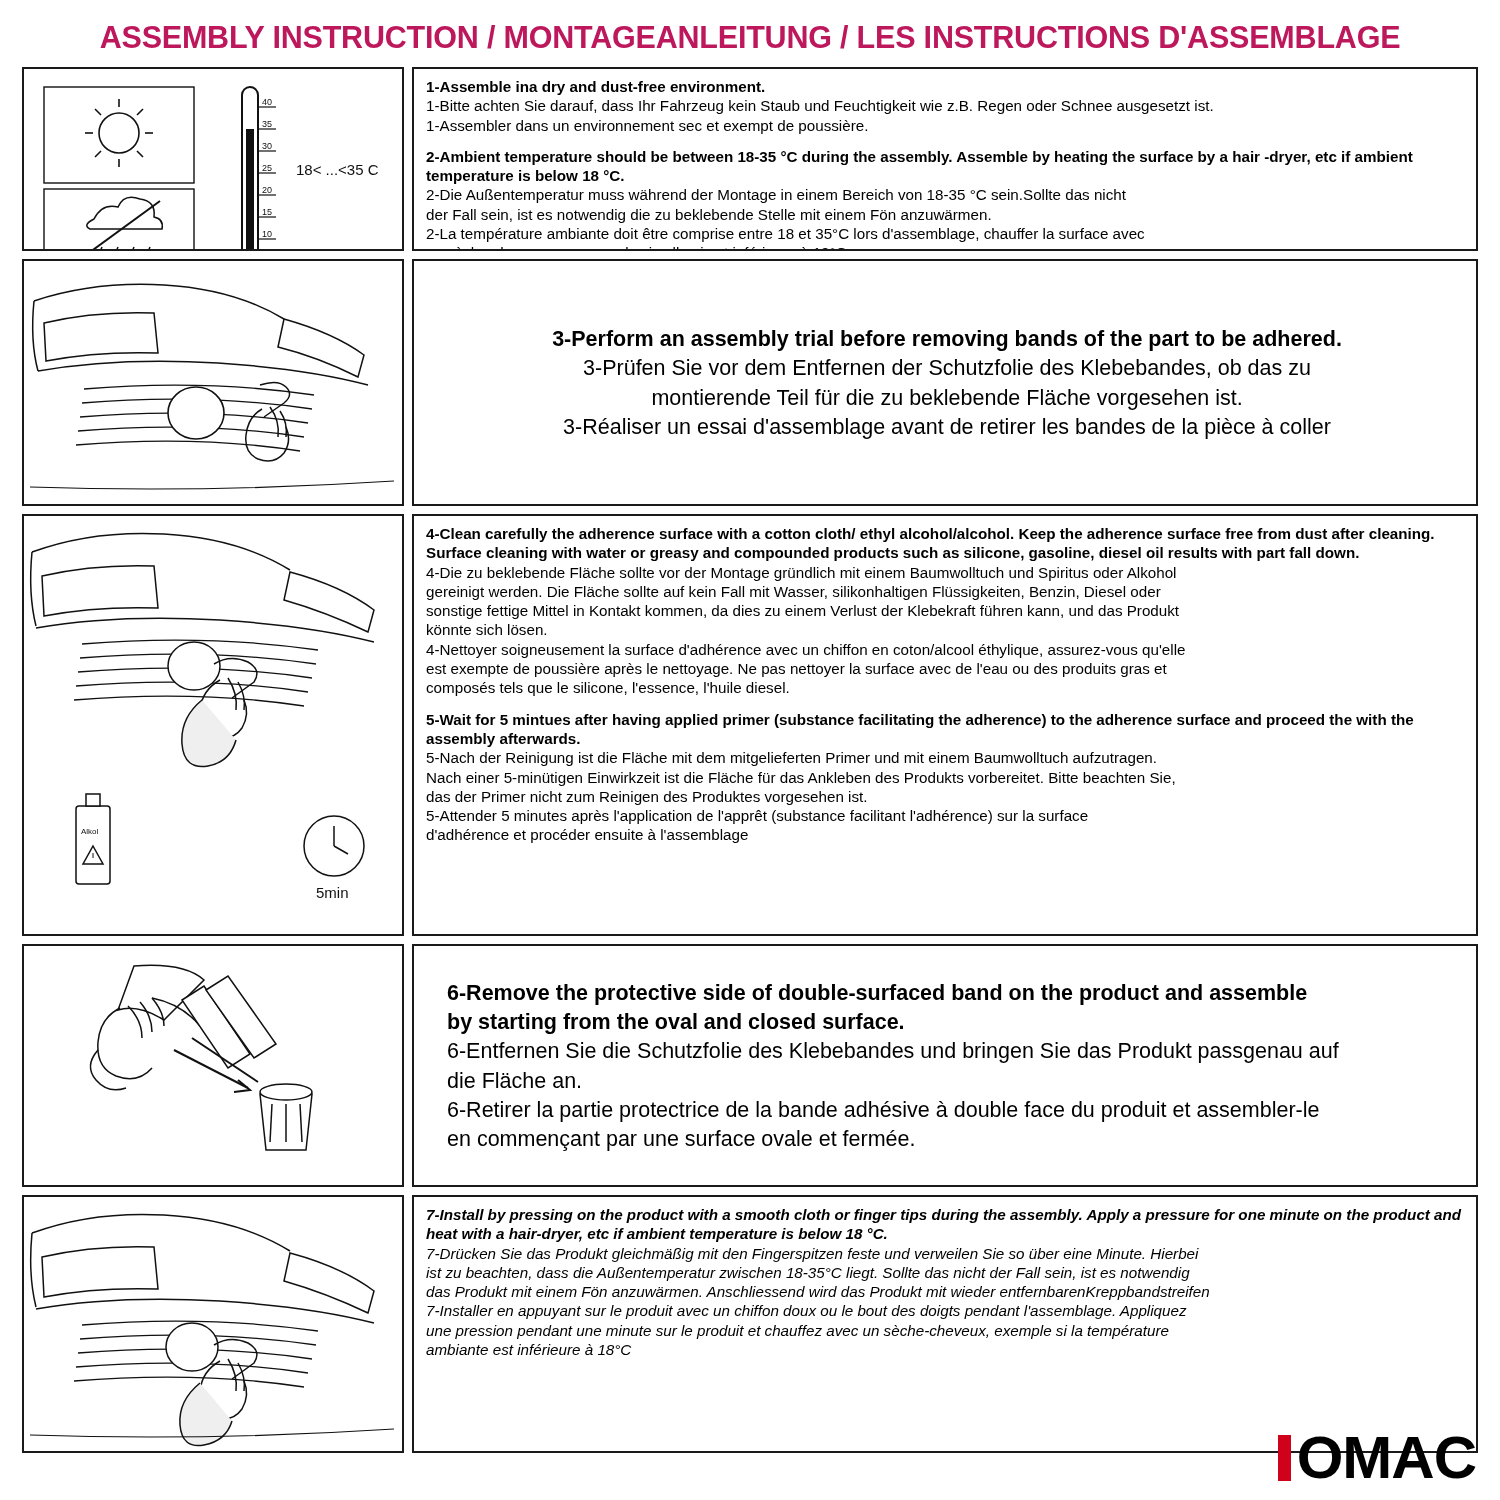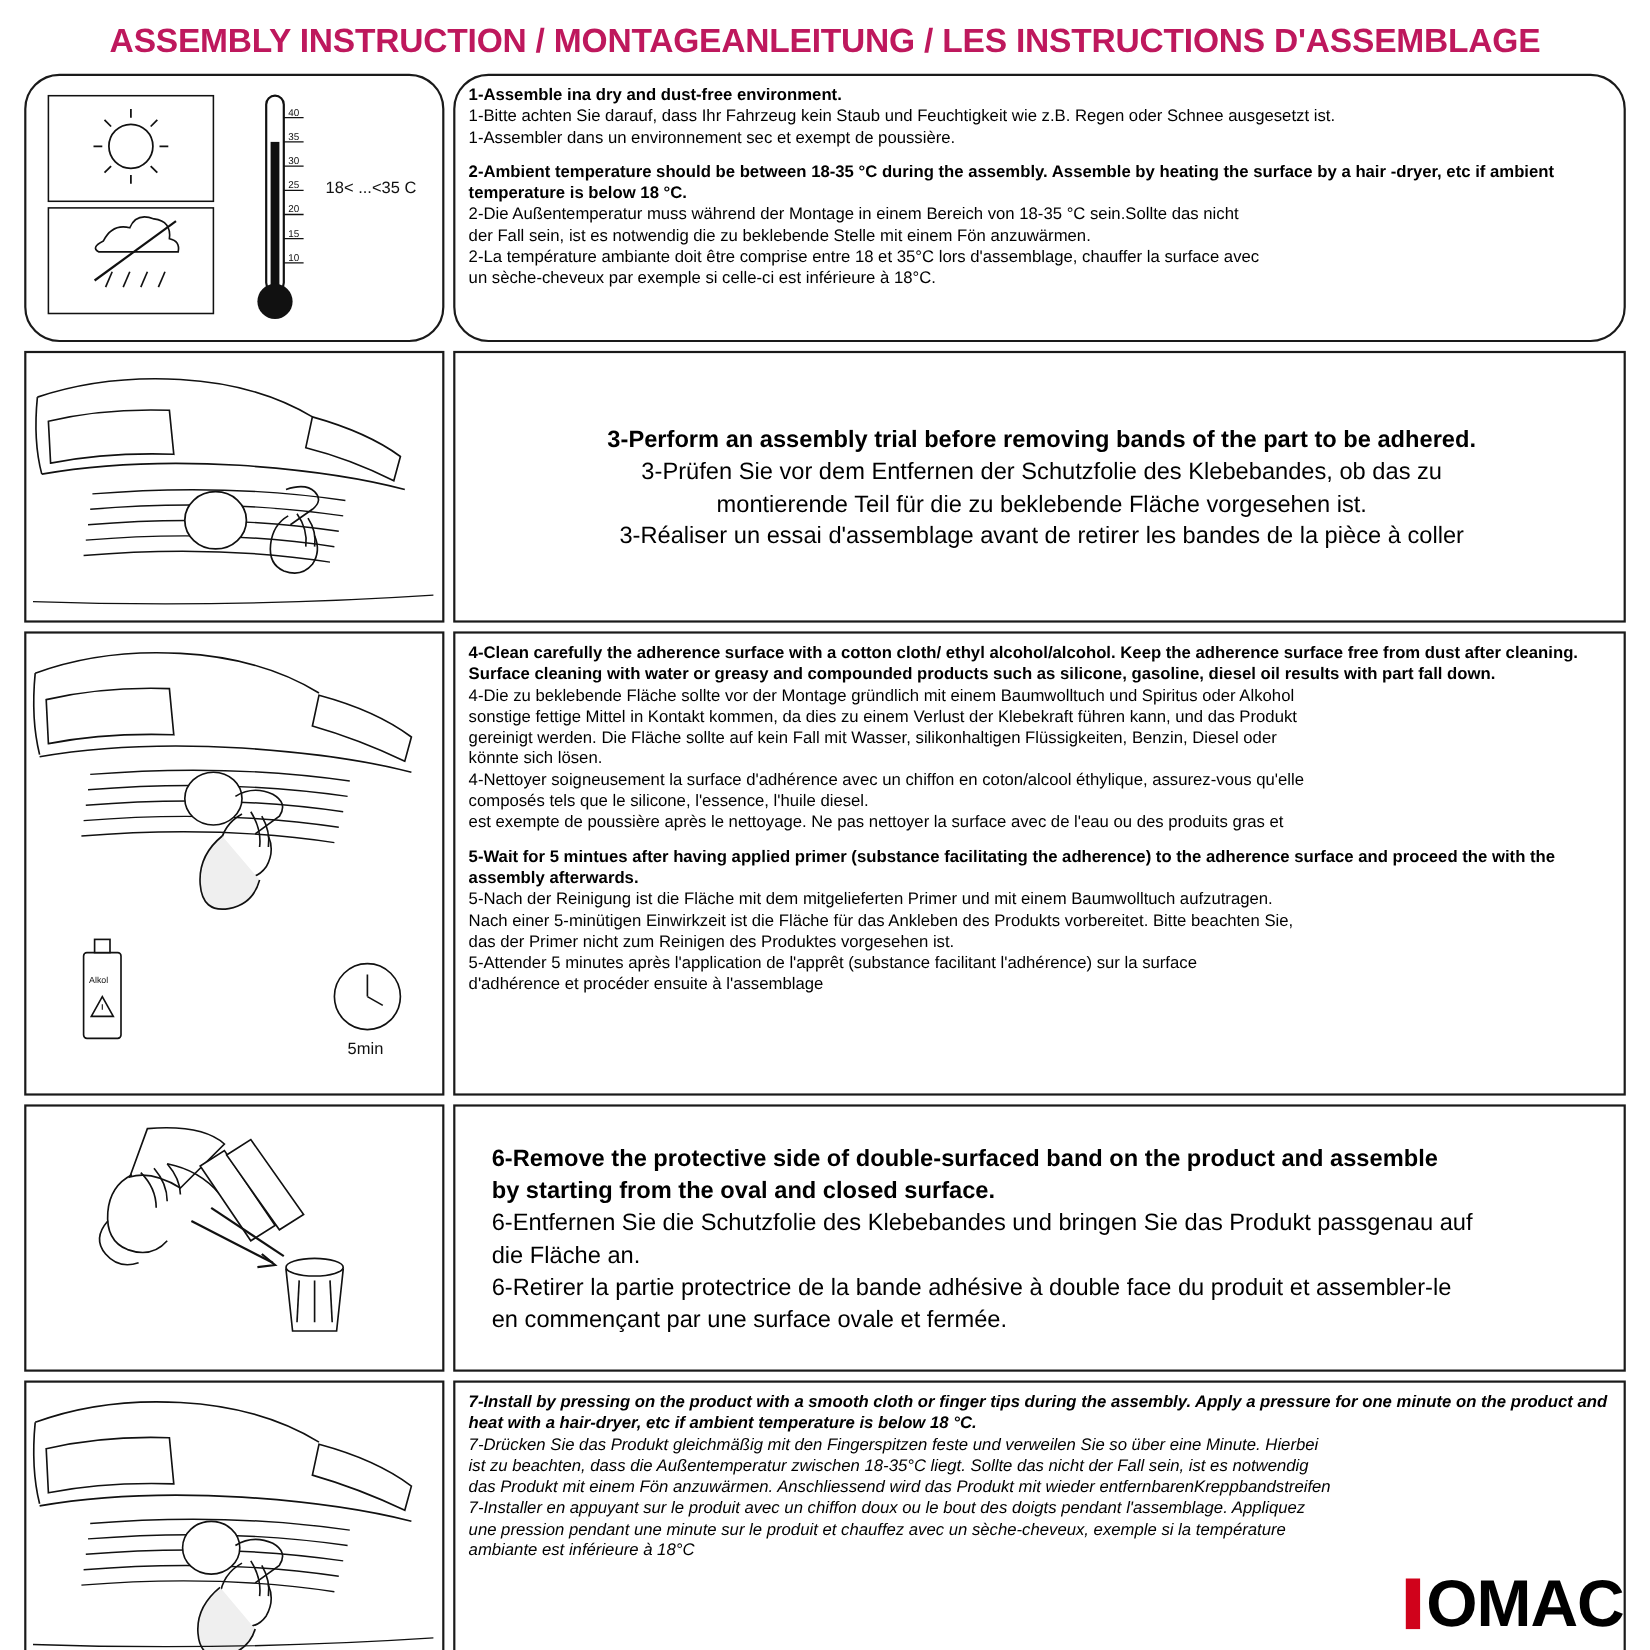--- a/index.html
+++ b/index.html
@@ -29,21 +29,21 @@
   .row { display: flex; gap: 8px; align-items: stretch; }
   .cell {
     border: 2px solid #1a1a1a;
     background: #fff;
     position: relative;
     overflow: hidden;
   }
   .img-cell { width: 382px; flex: 0 0 382px; }
   .txt-cell { flex: 1 1 auto; padding: 8px 12px 6px 12px; }
 
-  .r1 .cell { height: 244px; border-radius: 32px; }
+  .r1 .cell { height: 184px; }
   .r2 .cell { height: 247px; }
   .r3 .cell { height: 422px; }
   .r4 .cell { height: 243px; }
   .r5 .cell { height: 258px; font-style: italic; }
 
   p { margin: 0; }
   .b { font-weight: bold; }
   .t-sm { font-size: 15.2px; line-height: 1.27; }
   .t-lg { font-size: 21.5px; line-height: 1.36; }
   .gap { height: 12px; }
@@ -201,26 +201,26 @@
             <circle cx="310" cy="330" r="30"></circle>
             <line x1="310" y1="330" x2="310" y2="310"></line>
             <line x1="310" y1="330" x2="324" y2="338"></line>
           </g>
           <text x="292" y="382" font-size="15" font-family="Liberation Sans, sans-serif" fill="#111">5min</text>
         </svg>
       </div>
       <div class="cell txt-cell">
         <p class="t-sm b">4-Clean carefully the adherence surface with a cotton cloth/ ethyl alcohol/alcohol. Keep the adherence surface free from dust after cleaning. Surface cleaning with water or greasy and compounded products such as silicone, gasoline, diesel oil results with part fall down.</p>
         <p class="t-sm">4-Die zu beklebende Fläche sollte vor der Montage gründlich mit einem Baumwolltuch und Spiritus oder Alkohol</p>
+        <p class="t-sm">gereinigt werden. Die Fläche sollte auf kein Fall mit Wasser, silikonhaltigen Flüssigkeiten, Benzin, Diesel oder</p>
         <p class="t-sm">sonstige fettige Mittel in Kontakt kommen, da dies zu einem Verlust der Klebekraft führen kann, und das Produkt</p>
-        <p class="t-sm">gereinigt werden. Die Fläche sollte auf kein Fall mit Wasser, silikonhaltigen Flüssigkeiten, Benzin, Diesel oder</p>
         <p class="t-sm">könnte sich lösen.</p>
         <p class="t-sm">4-Nettoyer soigneusement la surface d'adhérence avec un chiffon en coton/alcool éthylique, assurez-vous qu'elle</p>
+        <p class="t-sm">est exempte de poussière après le nettoyage. Ne pas nettoyer la surface avec de l'eau ou des produits gras et</p>
         <p class="t-sm">composés tels que le silicone, l'essence, l'huile diesel.</p>
-        <p class="t-sm">est exempte de poussière après le nettoyage. Ne pas nettoyer la surface avec de l'eau ou des produits gras et</p>
         <div class="gap"></div>
         <p class="t-sm b">5-Wait for 5 mintues after having applied primer (substance facilitating the adherence) to the adherence surface and proceed the with the assembly afterwards.</p>
         <p class="t-sm">5-Nach der Reinigung ist die Fläche mit dem mitgelieferten Primer und mit einem Baumwolltuch aufzutragen.</p>
         <p class="t-sm">Nach einer 5-minütigen Einwirkzeit ist die Fläche für das Ankleben des Produkts vorbereitet. Bitte beachten Sie,</p>
         <p class="t-sm">das der Primer nicht zum Reinigen des Produktes vorgesehen ist.</p>
         <p class="t-sm">5-Attender 5 minutes après l'application de l'apprêt (substance facilitant l'adhérence) sur la surface</p>
         <p class="t-sm">d'adhérence et procéder ensuite à l'assemblage</p>
       </div>
     </div>
 

